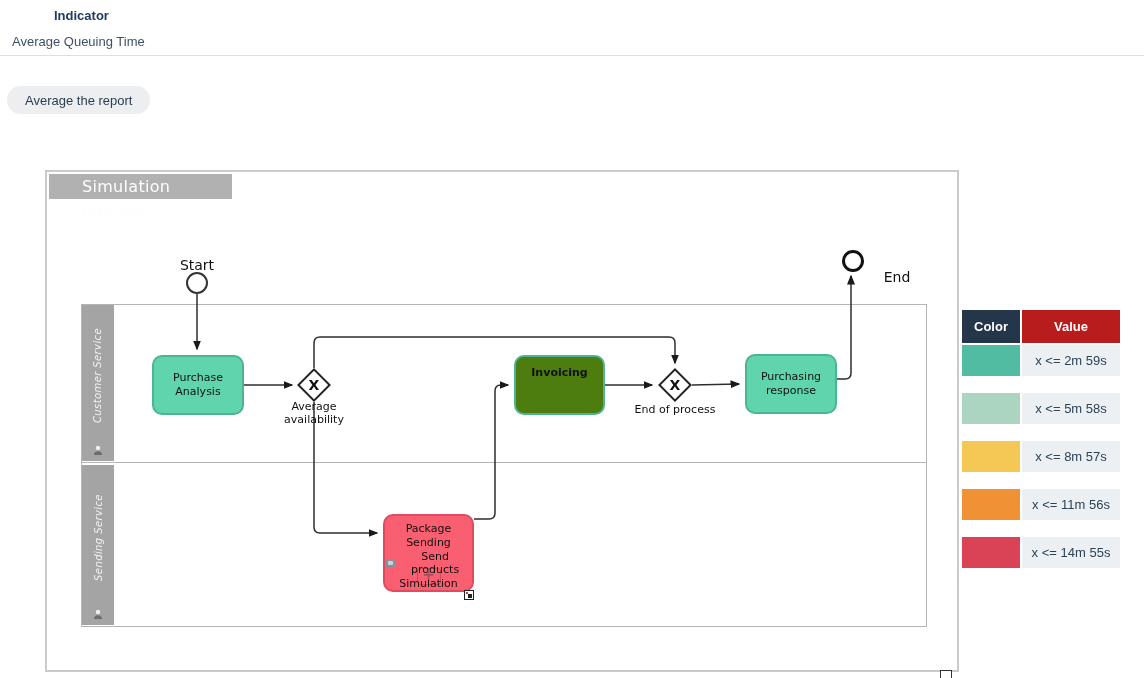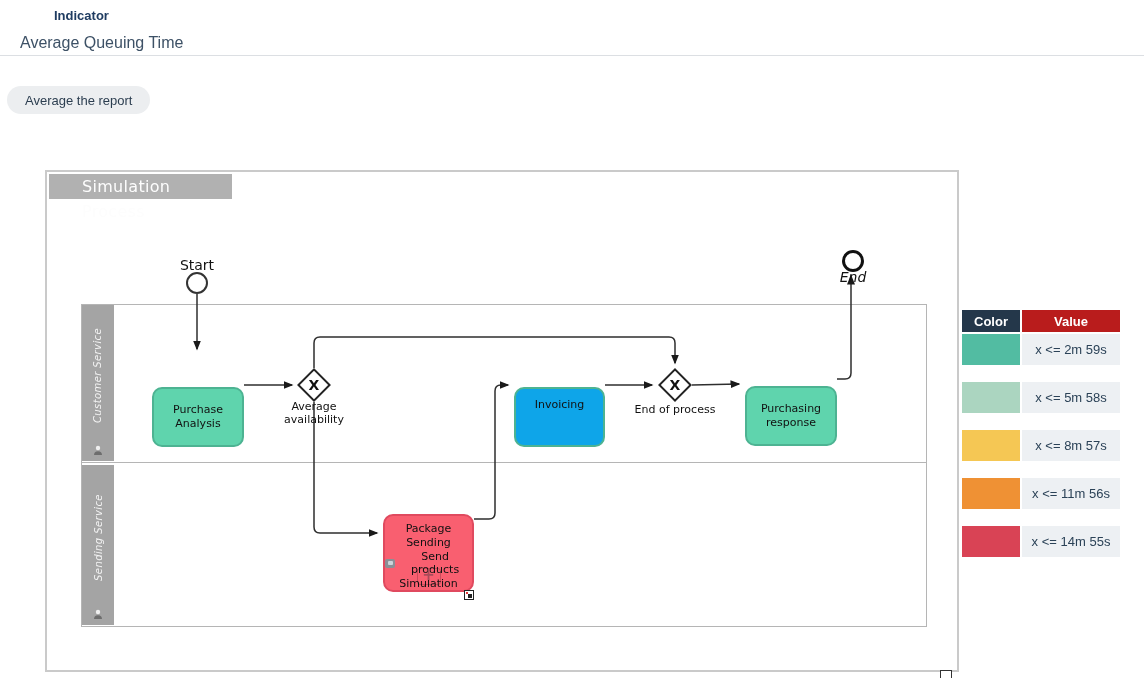--- a/index.html
+++ b/index.html
@@ -1,21 +1,21 @@
 <!DOCTYPE html>
 <html><head>
 <meta charset="utf-8">
 <style>
   html,body{margin:0;padding:0;background:#fff;}
   body{width:1144px;height:678px;position:relative;overflow:hidden;
        font-family:"Liberation Sans",sans-serif;-webkit-font-smoothing:antialiased;}
 
   
   .page-title{position:absolute;left:10px;top:8px;font-size:13px;font-weight:bold;color:#1f3c61;margin-left:44px;}
-  .page-subtitle{position:absolute;left:20px;top:34px;font-size:16px;color:#3d5166;}
+  .page-subtitle{position:absolute;left:12px;top:34px;font-size:13px;color:#3d5166;}
   .header-divider{position:absolute;left:0;top:55px;width:1144px;height:1px;background:#dcdfe3;}
 
   .refresh-btn{position:absolute;left:7px;top:86px;height:28px;padding:0 18px;
     background:#eceef0;border:none;border-radius:14px;font-size:13px;color:#2c3e50;
     font-family:"Liberation Sans",sans-serif;display:flex;align-items:center;cursor:pointer;}
 
   
   .diagram{position:absolute;left:45px;top:170px;width:910px;height:498px;
     border:2px solid #cacaca;background:#fff;font-family:"DejaVu Sans",sans-serif;}
   .pool-tab{position:absolute;left:2px;top:2px;width:183px;height:25px;background:#b1b1b1;
@@ -29,41 +29,41 @@
   .strip1{top:133px;height:156px;}
   .strip2{top:293px;height:160px;}
   .lane-strip .lane-label{position:absolute;left:0;top:0;right:0;bottom:16px;display:flex;align-items:center;justify-content:center;}
   .lane-label span{transform:rotate(-90deg);white-space:nowrap;font-size:10px;font-style:italic;
     color:#f4f4f4;letter-spacing:.4px;}
   .person{position:absolute;bottom:6px;left:50%;transform:translateX(-50%);}
 
   
   .task{position:absolute;border-radius:10px;box-sizing:border-box;font-size:11px;color:#111;
     text-align:center;display:flex;flex-direction:column;align-items:center;justify-content:center;line-height:1.25;}
-  .task-green{background:#5fd4ad;border:2px solid #4db392;margin-top:32px;}
+  .task-green{background:#5fd4ad;border:2px solid #4db392;}
   .task-red{background:#f95f70;border:2px solid #e04a5f;}
   .t-pa{left:105px;top:183px;width:92px;height:60px;}
   .t-inv{left:467px;top:183px;width:91px;height:60px;justify-content:flex-start;padding-top:9px;}
   .t-pr{left:698px;top:182px;width:92px;height:60px;}
   .t-pkg{left:336px;top:342px;width:91px;height:78px;justify-content:flex-start;padding-top:6px;}
   .pkg-row{display:flex;align-items:center;gap:3px;}
   .sim-icon{display:inline-block;width:11px;height:9px;background:#8b8f96;border-radius:2px;position:relative;}
   .sim-icon::after{content:"";position:absolute;left:3px;top:2px;width:5px;height:4px;background:#cdd3da;border-radius:1px;}
   .plus-marker{position:absolute;bottom:5px;left:50%;transform:translateX(-50%);width:22px;height:15px;
     border:1px solid rgba(0,0,0,.18);border-radius:3px;color:#a84b5a;font-size:15px;font-weight:bold;
     line-height:13px;text-align:center;}
   .corner-badge{position:absolute;}
 
   
   .event-circle{position:absolute;border-radius:50%;background:#fff;box-sizing:border-box;}
   .start-circle{left:139px;top:100px;width:22px;height:22px;border:2px solid #333;}
   .end-circle{left:795px;top:78px;width:22px;height:22px;border:3px solid #111;}
   .event-label{position:absolute;font-size:14px;color:#111;text-align:center;}
   .start-label{left:120px;top:85px;width:60px;}
-  .end-label{left:776px;top:97px;width:60px;font-style:italic;}
+  .end-label{left:820px;top:97px;width:60px;}
 
   
   .gateway{position:absolute;width:34px;height:34px;}
   .gw1{left:250px;top:196px;}
   .gw2{left:611px;top:196px;}
   .gateway .diamond{position:absolute;left:5px;top:5px;width:24px;height:24px;background:#fff;
     border:2px solid #222;transform:rotate(45deg);box-sizing:border-box;}
   .gateway .xmark{position:absolute;left:0;top:0;width:34px;height:34px;display:flex;align-items:center;
     justify-content:center;font-weight:900;font-size:14px;color:#111;}
   .gw-label{position:absolute;font-size:11px;color:#111;text-align:center;line-height:1.2;}
@@ -76,21 +76,21 @@
   .mini-icon{position:absolute;width:10px;height:10px;background:#fff;border:1px solid #222;box-sizing:border-box;}
   .mini-icon::after{content:"";position:absolute;right:1px;bottom:1px;width:4px;height:4px;background:#222;}
   .mini-icon::before{content:"";position:absolute;left:1px;top:1px;width:2px;height:2px;background:#d33;}
   .pkg-corner{left:417px;top:418px;}
   .diag-corner{position:absolute;left:940px;top:670px;width:12px;height:12px;background:#fff;
     border:1px solid #333;box-sizing:border-box;}
 
   
   .legend{position:absolute;left:962px;top:310px;width:158px;}
   .legend-header{display:grid;grid-template-columns:58px 98px;gap:0 2px;background:#fff;}
-  .legend-header div{background:#24374a;color:#fff;font-size:13px;font-weight:bold;height:22px;
+  .legend-header div{background:#24374a;color:#fff;font-size:13px;font-weight:bold;height:33px;
     display:flex;align-items:center;justify-content:center;}
   .legend-rows{display:grid;grid-template-columns:58px 98px;gap:17px 2px;margin-top:2px;background:#fff;}
   .legend-swatch{height:31px;}
   .legend-value{height:31px;background:#edf0f3;color:#2b4257;font-size:13px;display:flex;
     align-items:center;justify-content:center;white-space:nowrap;}
 </style>
 </head>
 <body>
 
 <div class="page-title">Indicator</div>
@@ -139,21 +139,21 @@
       <path d="M790,207 L798,207 Q804,207 804,201 L804,104" marker-end="url(#arrow)"></path>
     </g>
   </svg>
 
   <div class="event-label start-label">Start</div>
   <div class="event-circle start-circle"></div>
   <div class="event-circle end-circle"></div>
   <div class="event-label end-label">End</div>
 
   <div class="task task-green t-pa" style="background: rgb(95, 212, 173);">Purchase Analysis</div>
-  <div class="task task-green t-inv" style="background: #0ea5e9;">Invoicing</div>
+  <div class="task task-green t-inv" style="background: #4d7c0f; font-weight: bold;">Invoicing</div>
   <div class="task task-green t-pr" style="background: rgb(95, 212, 173);">Purchasing response</div>
   <div class="task task-red t-pkg" style="background: rgb(249, 95, 112);">
     <div>Package Sending</div>
     <div class="pkg-row">
       <span class="sim-icon"></span>
       <span>Send products</span>
     </div>
     <div>Simulation</div>
     <div class="plus-marker">+</div>
   </div>

